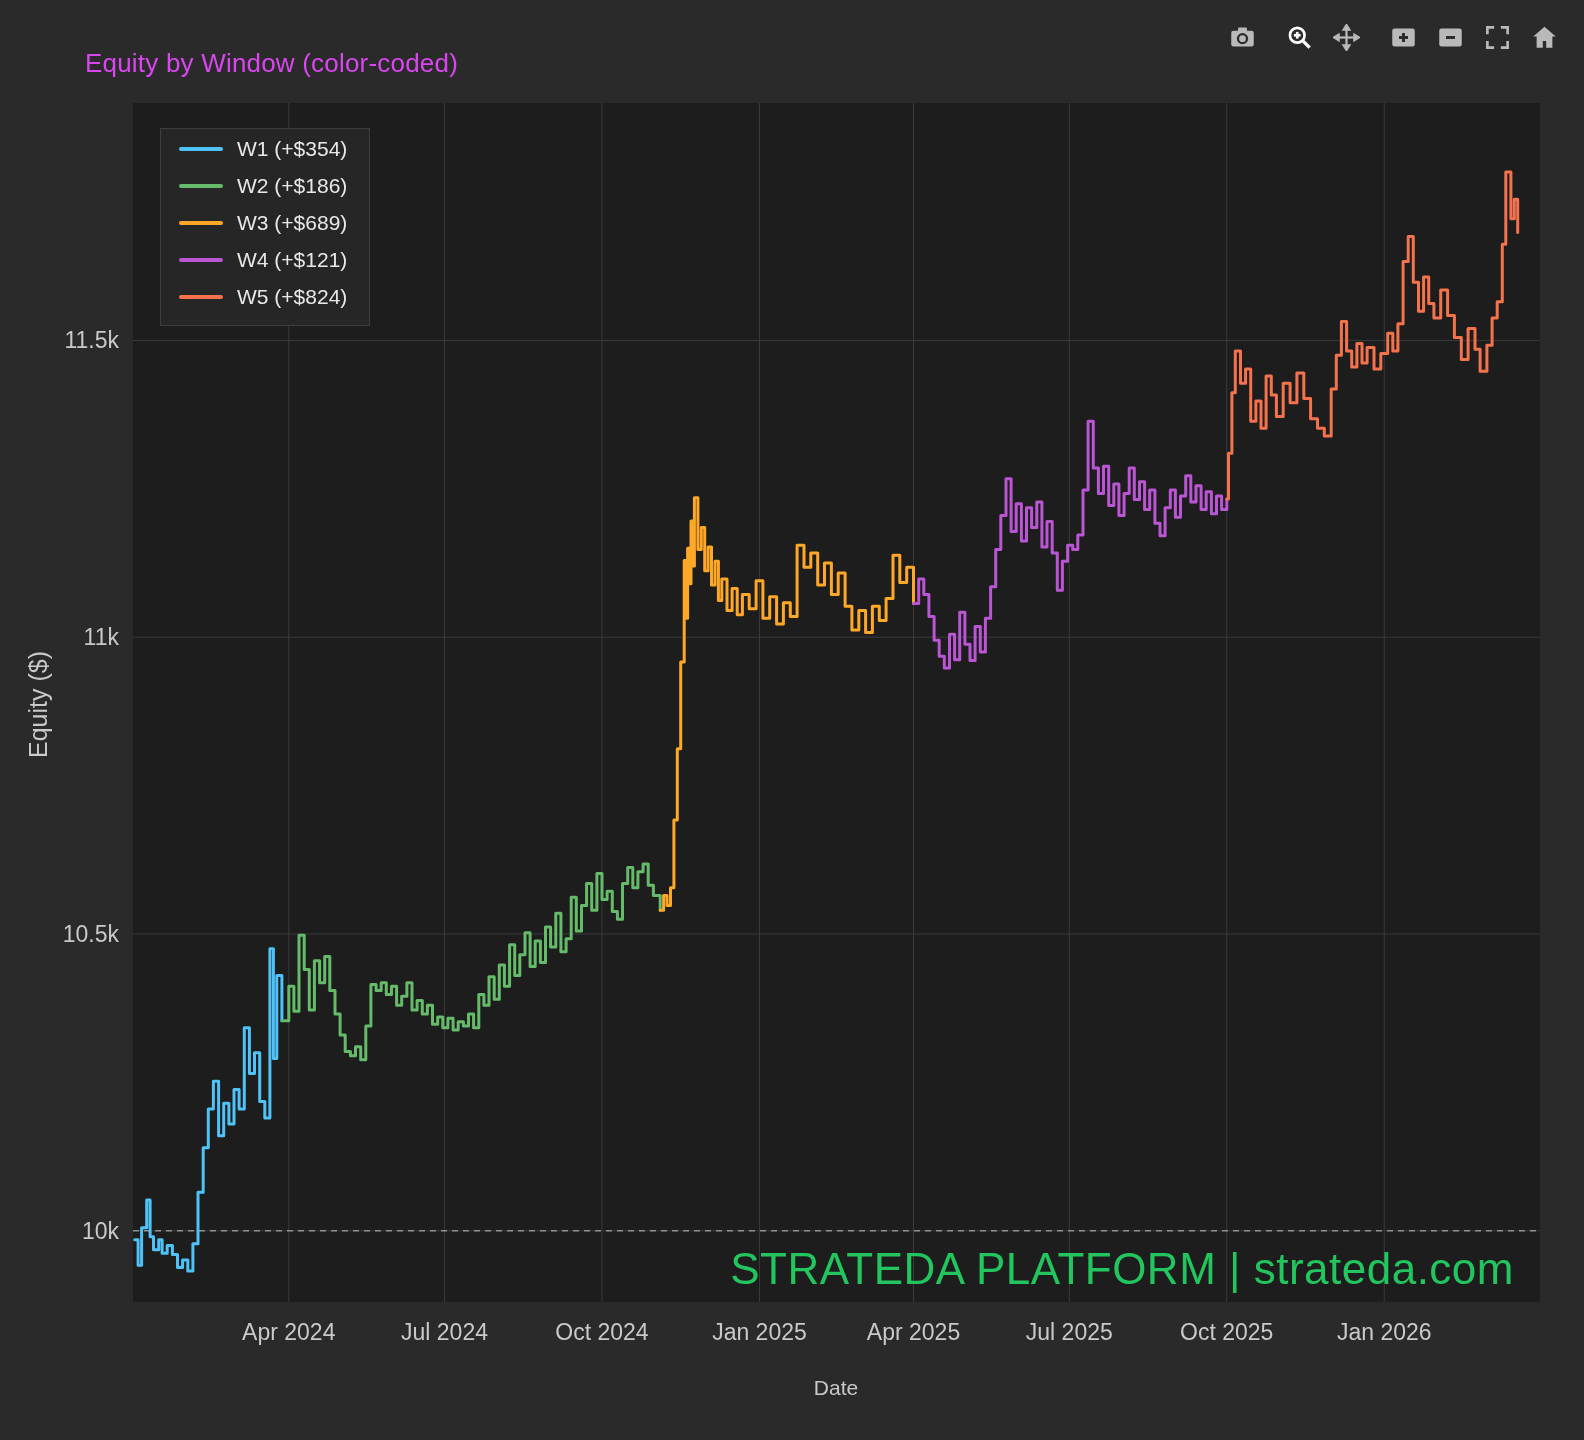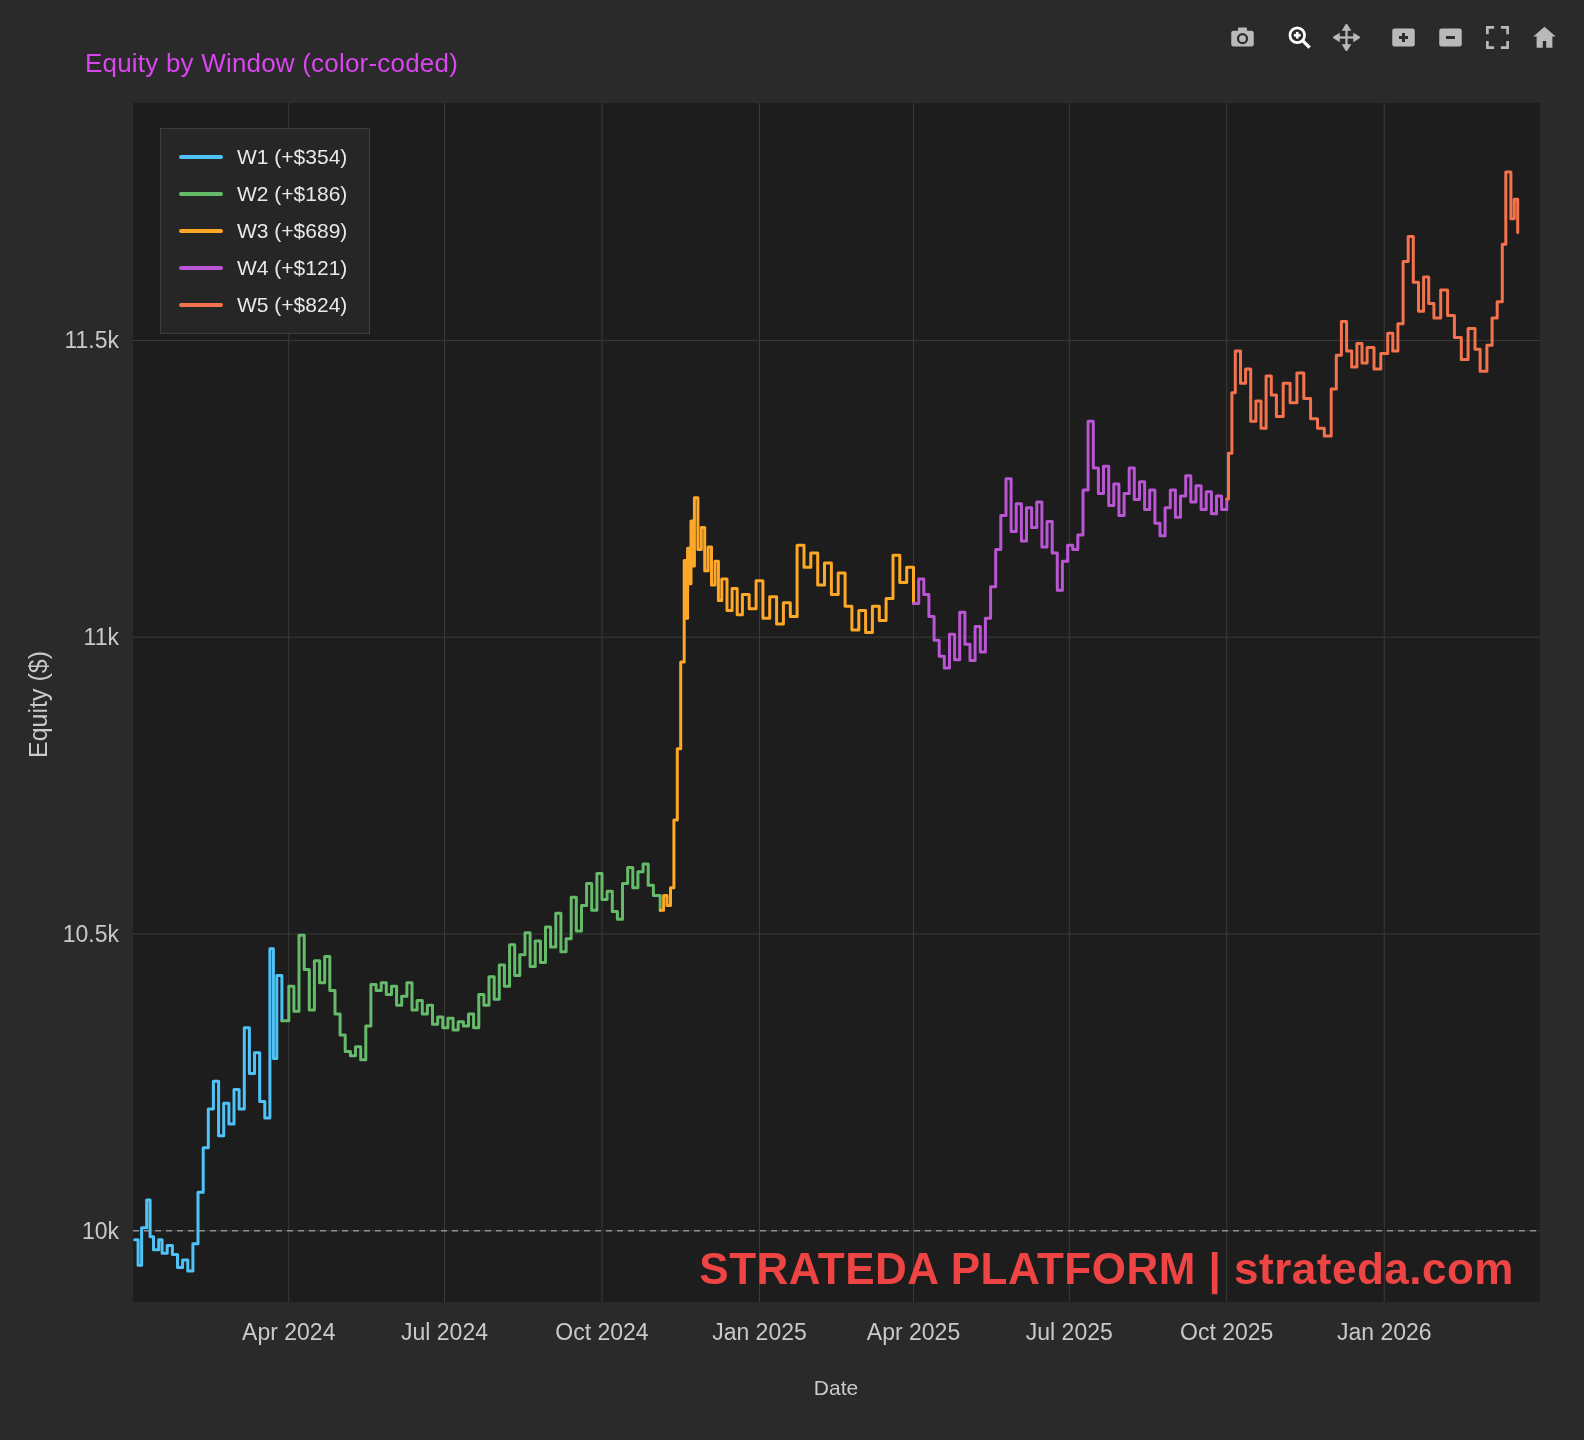--- a/index.html
+++ b/index.html
@@ -13,35 +13,35 @@
   }
   .modebar{
     position:absolute;top:24px;right:26px;display:flex;align-items:center;color:#b9b9b9;
   }
   .modebar .group{display:flex;align-items:center;gap:20px;margin-left:30px;}
   .modebar .icon{width:27px;height:27px;cursor:pointer;display:inline-block;}
   .modebar .icon svg{width:100%;height:100%;}
   .modebar .icon.active{color:#ffffff;}
   .legend{
     position:absolute;left:160px;top:128px;background:rgba(38,38,38,0.96);
-    border:1px solid #3e3e3e;padding:16px 22px 16px 18px;display:flex;flex-direction:column;gap:13px;
+    border:1px solid #3e3e3e;padding:8px 22px 16px 18px;display:flex;flex-direction:column;gap:13px;
   }
   .legend-row{display:flex;align-items:center;gap:14px;cursor:pointer;}
   .legend-swatch{width:44px;height:4px;border-radius:2px;flex:0 0 auto;}
   .legend-label{font-size:21px;color:#e8e8e8;white-space:nowrap;}
   .y-axis-title{
     position:absolute;left:-62px;top:690px;width:200px;text-align:center;
     transform:rotate(-90deg);font-size:25px;color:#c9c9c9;
   }
   .x-axis-title{
     position:absolute;left:736px;top:1376px;width:200px;text-align:center;
     font-size:21px;color:#c9c9c9;
   }
   .watermark{
-    position:absolute;right:70px;top:1244px;font-size:44px;font-weight:700;color:#ef4444;
+    position:absolute;right:70px;top:1244px;font-size:44px;font-weight:400;color:#22c55e;
     letter-spacing:0.5px;white-space:nowrap;
   }
 </style>
 </head>
 <body>
 
 <div class="stage">
 
   <svg id="chart-svg" width="1584" height="1440">
       <rect x="133" y="103" width="1407" height="1199" fill="#1d1d1d"></rect>

